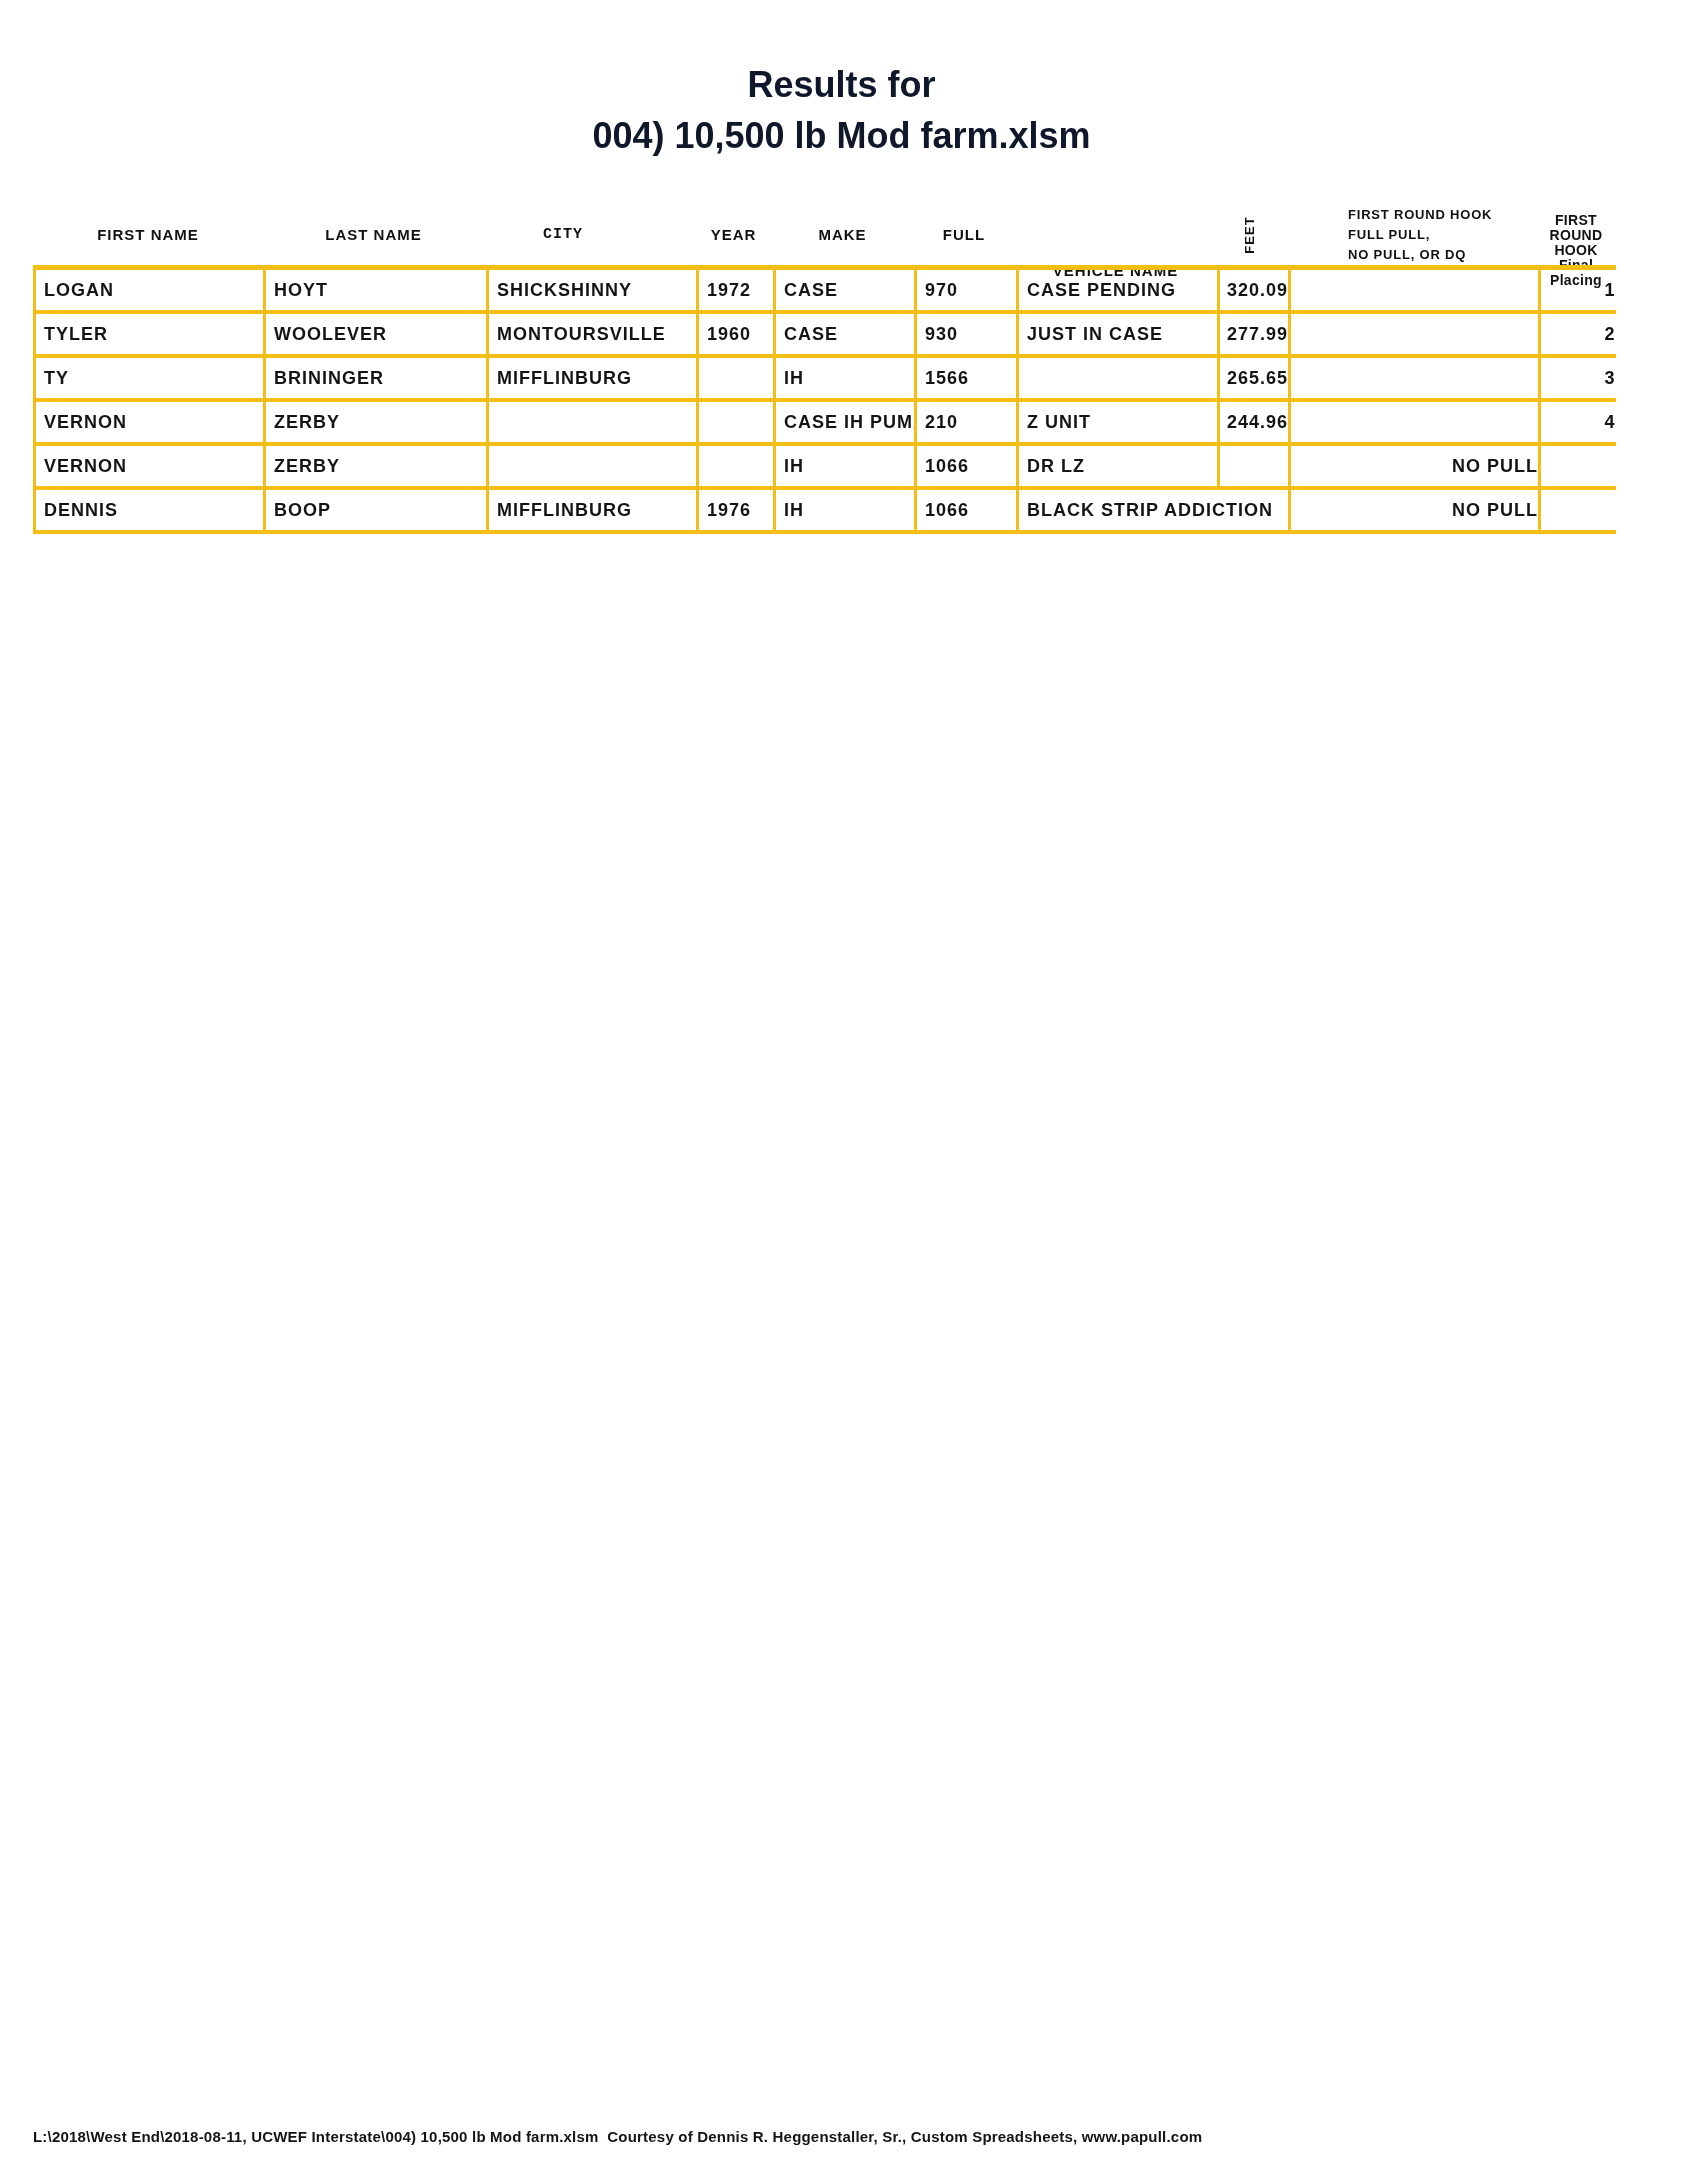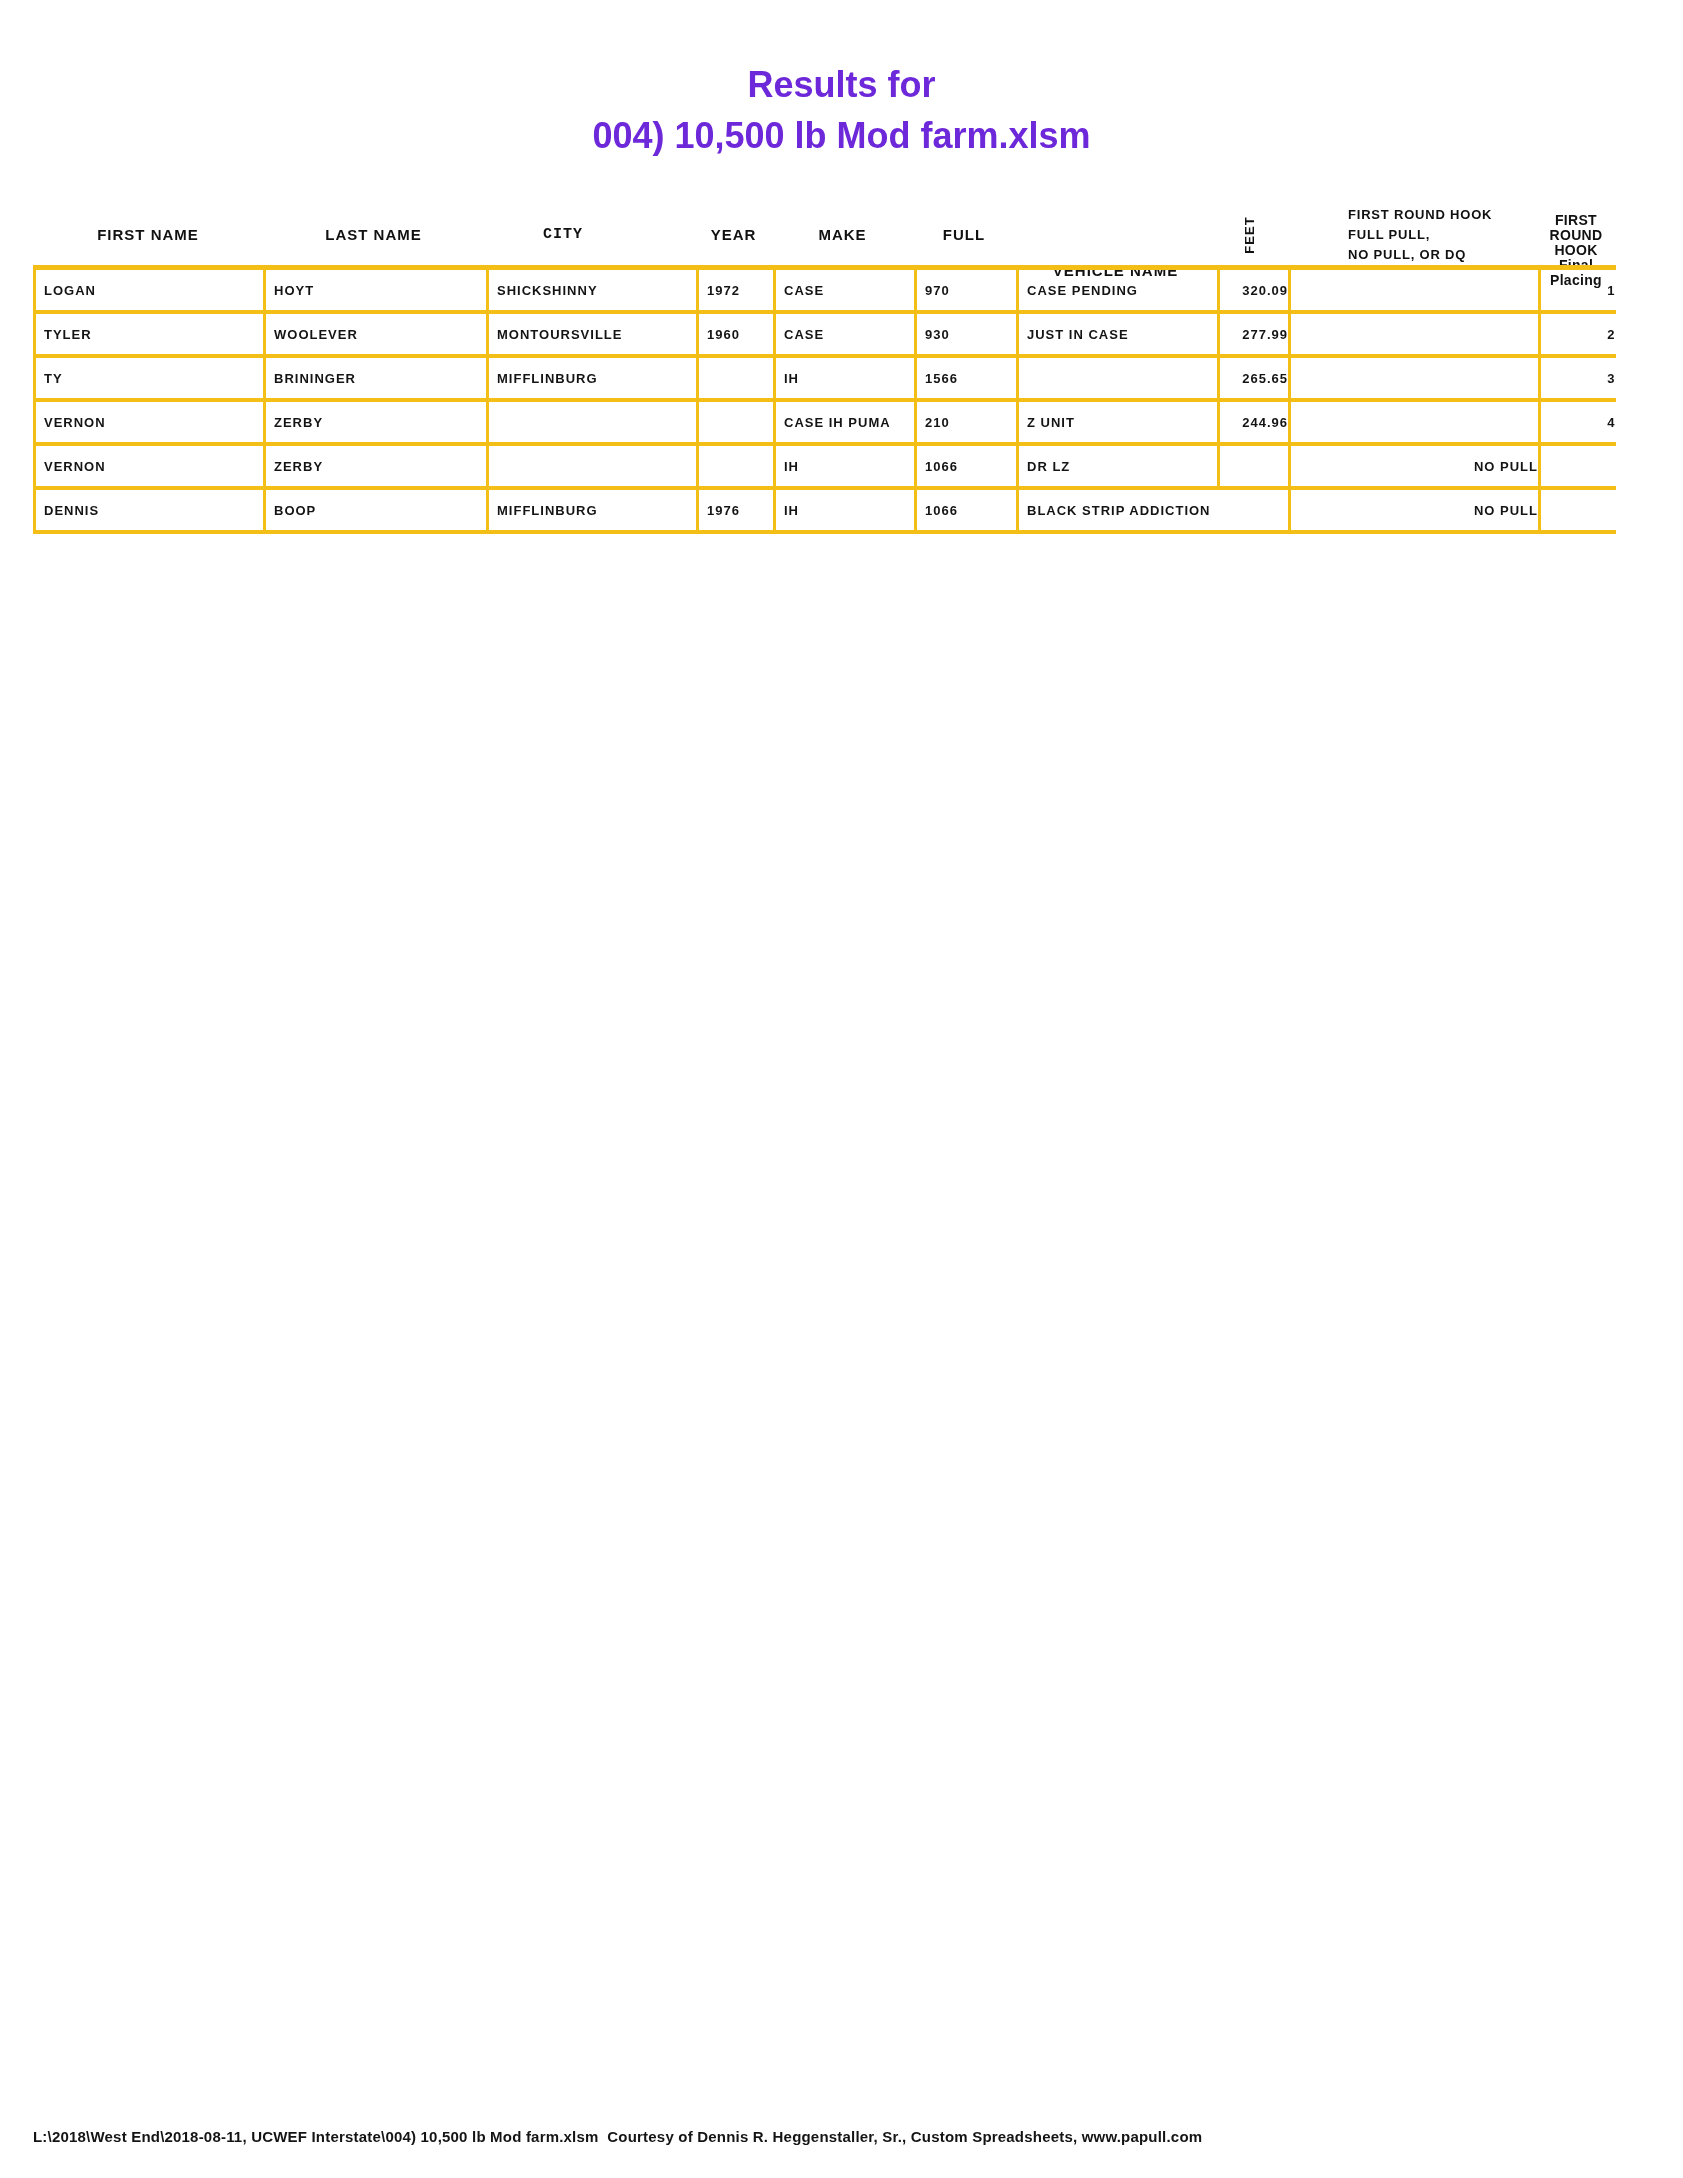--- a/index.html
+++ b/index.html
@@ -10,21 +10,21 @@
     font-family:"Liberation Sans", sans-serif;
     color:#111111;
     overflow:hidden;
   }
   
   .title {
     position:absolute; left:0; right:0; top:60;
     top:59px;
     text-align:center;
     font-size:36px; font-weight:bold; line-height:51px;
-    color:#6d28d9;
+    color:#0f172a;
   }
   
   .hdr {
     position:absolute; top:226px; height:18px; line-height:18px;
     text-align:center; font-size:15px; font-weight:bold;
     letter-spacing:1px; white-space:nowrap;
   }
   .hdr-first   { left:33px;   width:230px; }
   .hdr-last    { left:262px;  width:223px; }
   .hdr-city    { left:458px;  width:210px;font-family:Liberation Mono, monospace; }
@@ -52,21 +52,21 @@
     position:absolute; left:33px; top:265px;
     width:1581px;
     table-layout:fixed;
     border-collapse:collapse;
     border-top:5px solid #F3BF16;
   }
   table.grid td {
     height:40px;
     border-bottom:4px solid #F3BF16;
     border-left:3px solid #F3BF16;
-    font-size:13px; font-weight:bold; letter-spacing:1px;
+    font-size:18px; font-weight:bold; letter-spacing:1px;
     vertical-align:middle;
     padding:0 0 0 8px;
     white-space:nowrap; overflow:hidden;
     color:#141414;
   }
   table.grid td:last-child { border-right:0; }
   table.grid td.c-center { text-align:right; padding:0; }
   
   .footer {
     position:absolute; left:33px; top:2062px;

